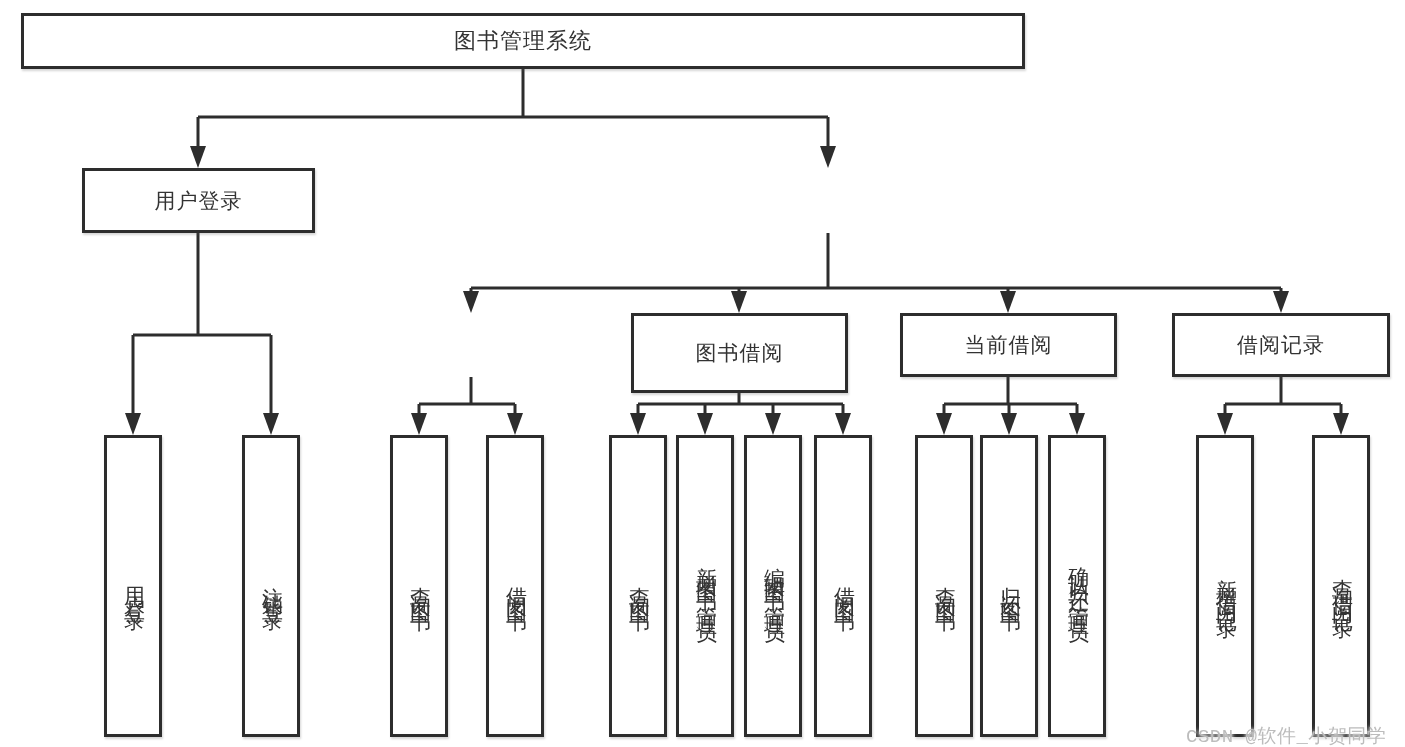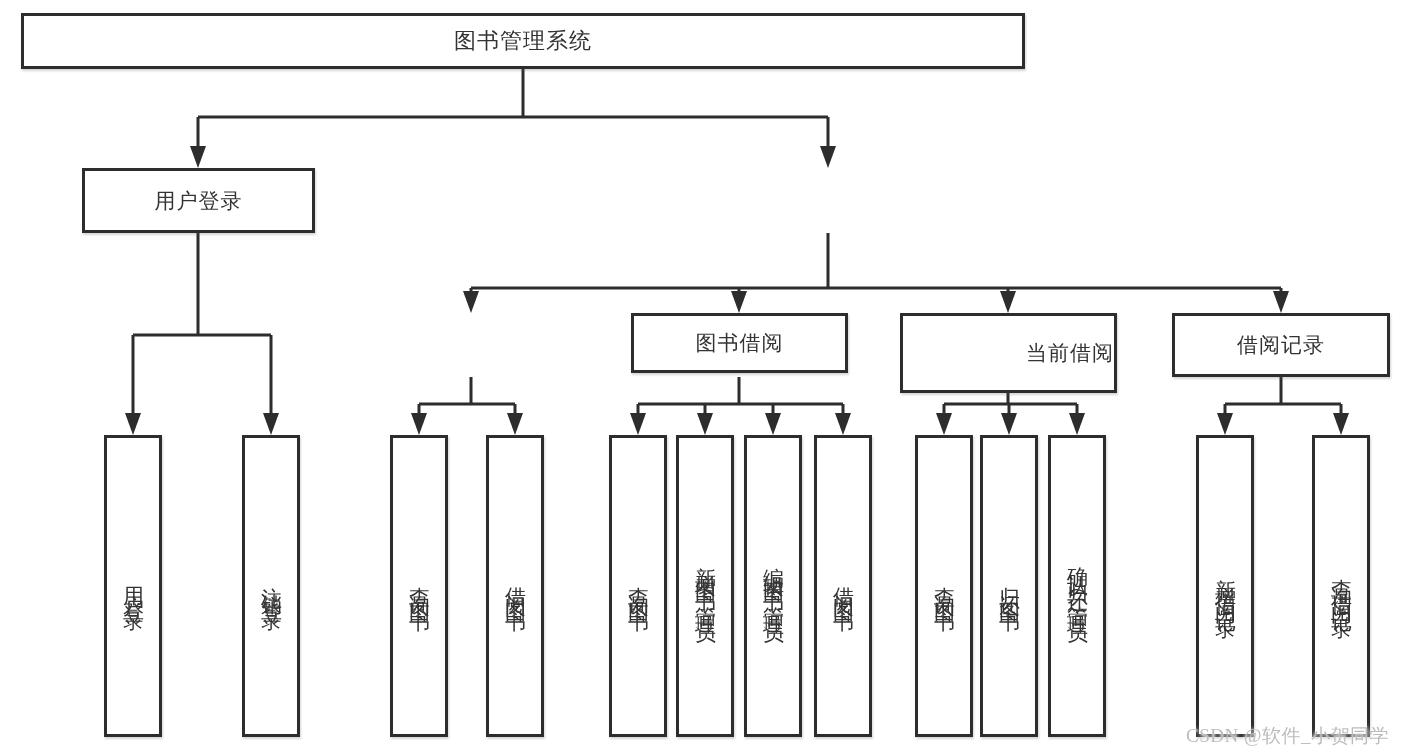--- a/index.html
+++ b/index.html
@@ -1,21 +1,21 @@
 <!DOCTYPE html>
 <html><head>
 <meta charset="utf-8">
 <style>
   html, body { margin: 0; padding: 0; background: #ffffff; }
   .canvas {
     position: relative;
     width: 1405px;
     height: 747px;
     background: #ffffff;
-    font-family: Liberation Serif, serif;
+    font-family: Liberation Mono, monospace;
     overflow: hidden;
   }
   svg.connectors { position: absolute; left: 0; top: 0; z-index: 1; }
   .box {
     position: absolute;
     box-sizing: border-box;
     background: #ffffff;
     border: 3px solid #2d2d2d;
     display: flex;
     align-items: center;
@@ -90,24 +90,24 @@
   </svg>
 
   <div class="box root" style="left:21px; top:13px; width:1004px; height:56px;">
     <span class="lbl">图书管理系统</span>
   </div>
 
   <div class="box" style="left:82px; top:168px; width:233px; height:65px;">
     <span class="lbl">用户登录</span>
   </div>
 
-  <div class="box" style="left:631px; top:313px; width:217px; height:60px;">
+  <div class="box" style="left:631px; top:313px; width:217px; height:80px;">
     <span class="lbl">图书借阅</span>
   </div>
-  <div class="box" style="left:900px; top:313px; width:217px; height:80px;justify-content:flex-end;">
+  <div class="box" style="left:900px; top:313px; width:217px; height:64px;">
     <span class="lbl">当前借阅</span>
   </div>
   <div class="box" style="left:1172px; top:313px; width:218px; height:64px;">
     <span class="lbl">借阅记录</span>
   </div>
 
   <div class="box leaf" style="left:104px; top:435px; width:58px; height:302px;">
     <span class="lbl">用户登录</span>
   </div>
   <div class="box leaf" style="left:242px; top:435px; width:58px; height:302px;">

